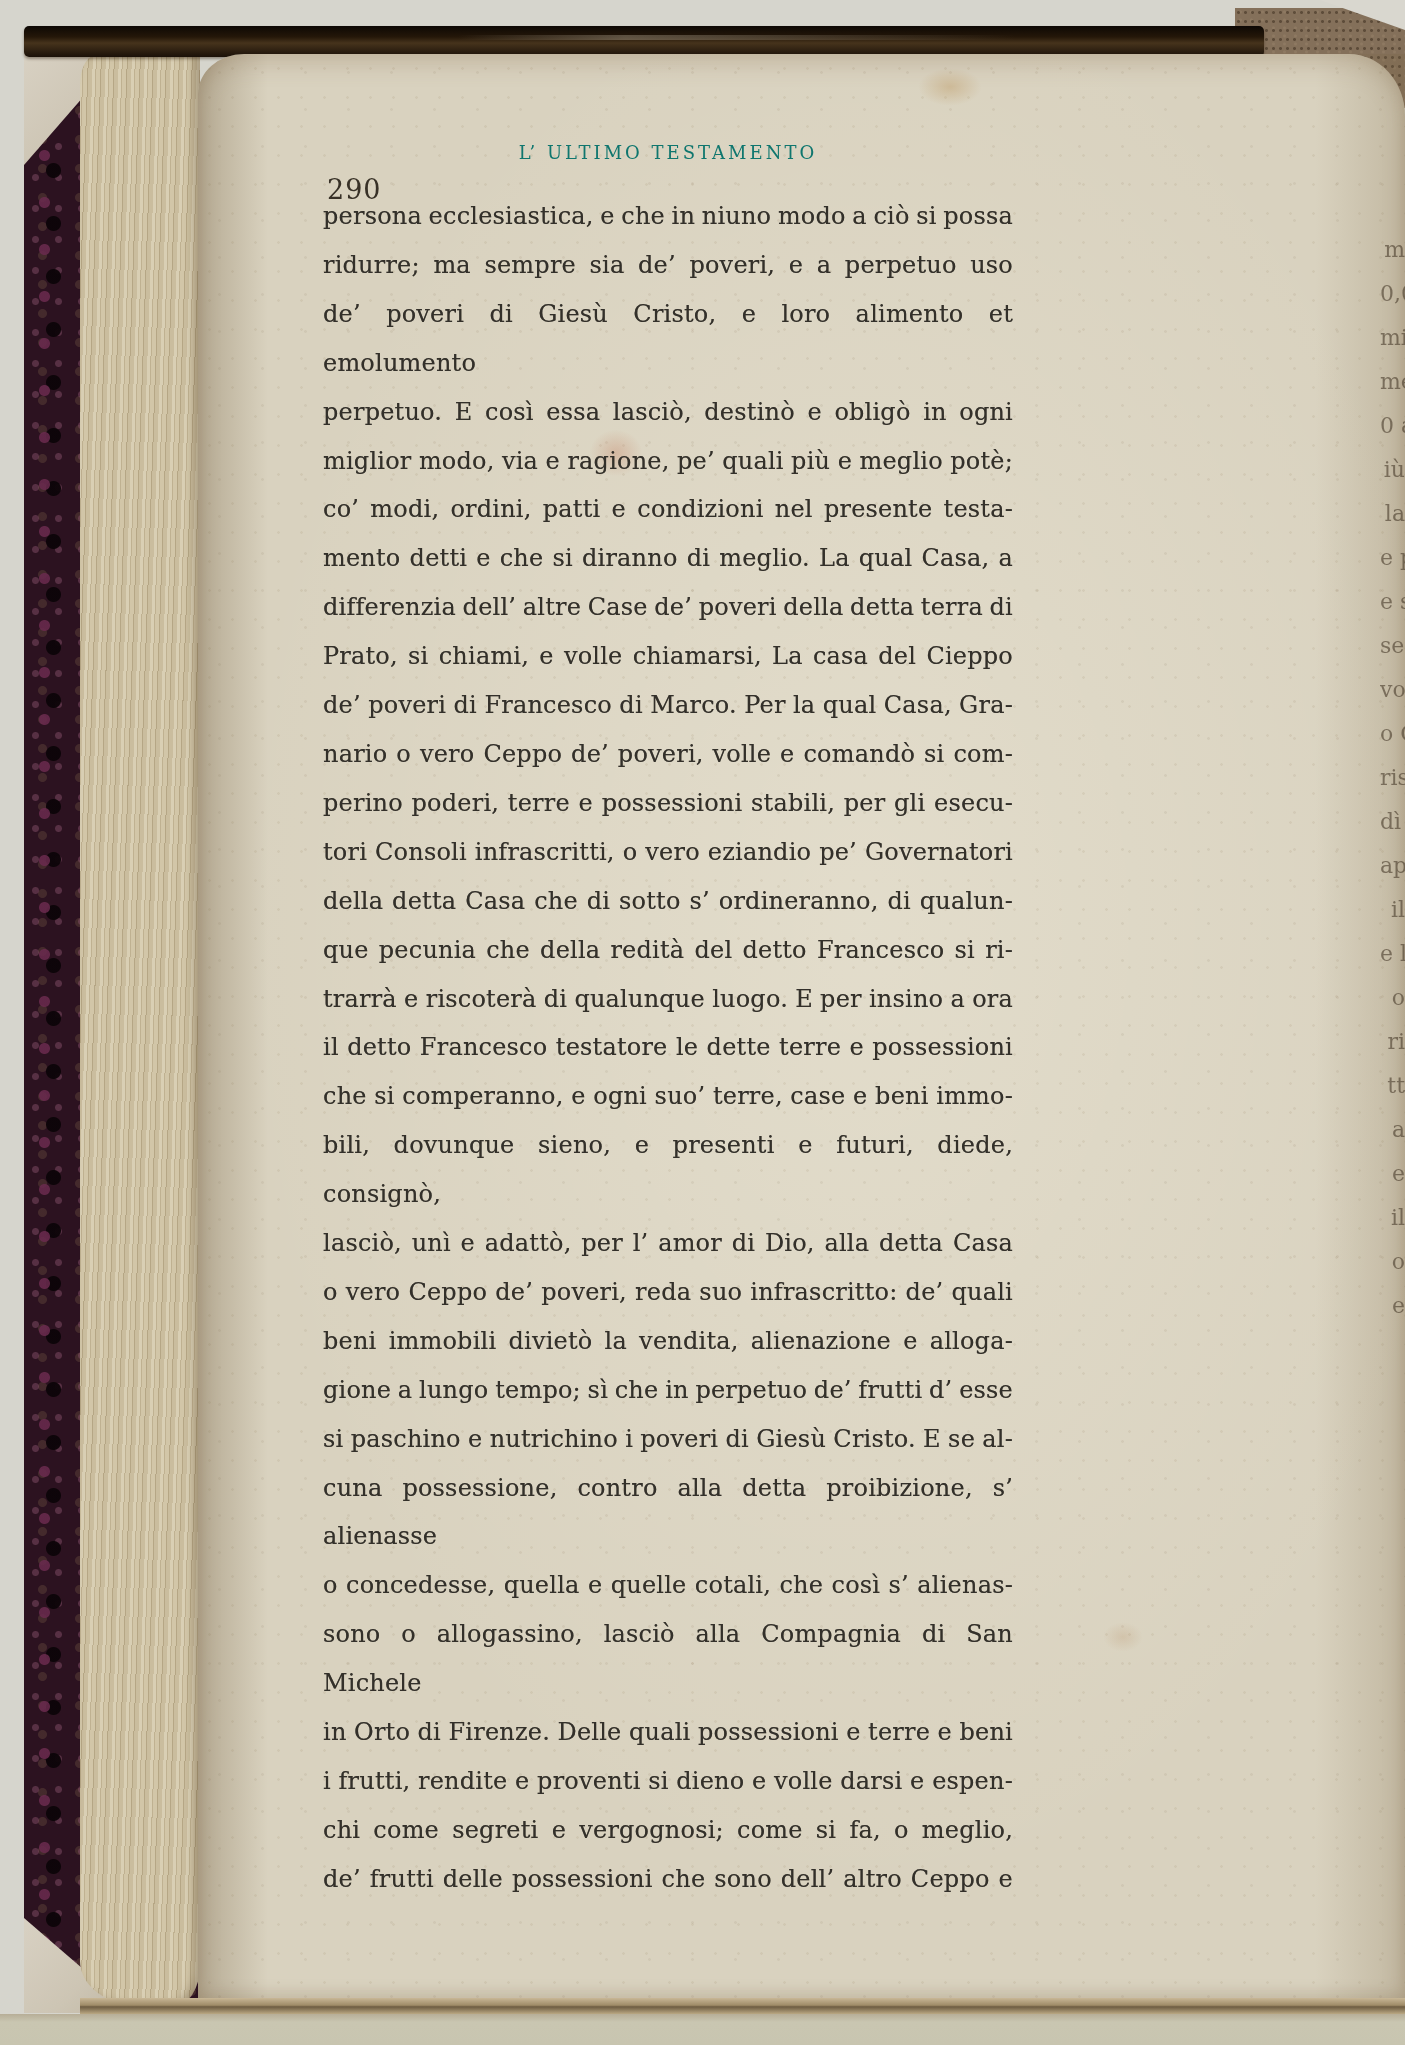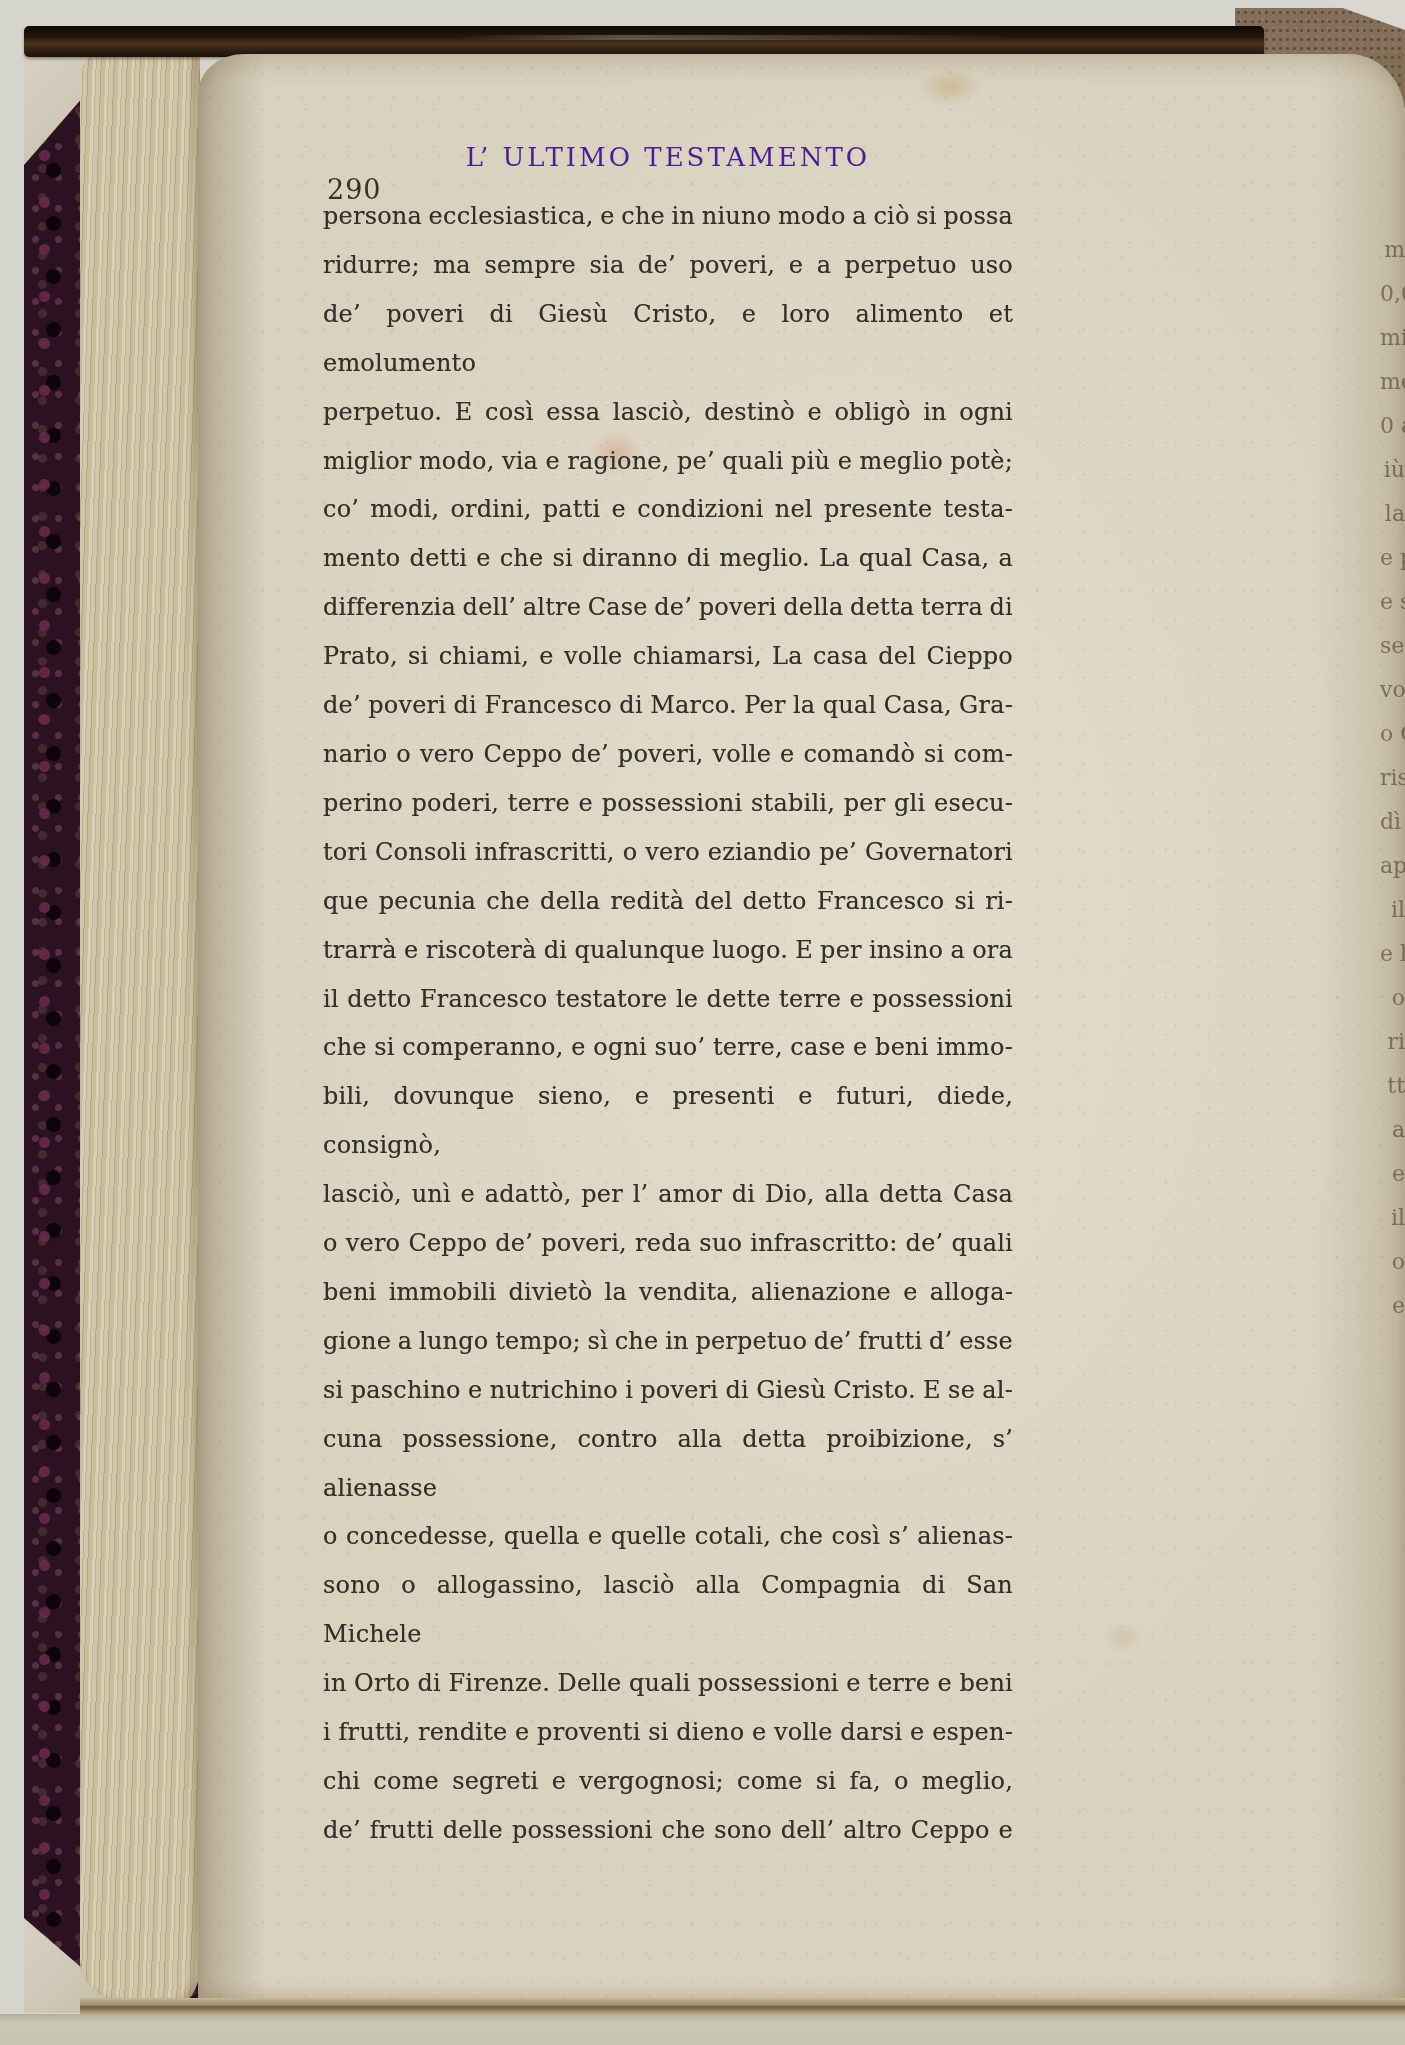--- a/index.html
+++ b/index.html
@@ -103,21 +103,21 @@
     background:linear-gradient(180deg,#c8b796 0,#a08c68 45%,#6e5d42 55%,#baa883 100%);
   }
   
   .content{position:absolute;left:323px;top:136px;width:690px;z-index:12;color:#332d24;}
   .running-head{position:relative;height:52px;}
   .page-number{
     position:absolute;left:4px;top:2px;font-size:27px;letter-spacing:1px;color:#383127;margin-top:36px;
   }
   .running-title{
     position:absolute;left:0;right:0;top:6px;text-align:center;
-    font-size:26px;letter-spacing:3px;color:#4c1d95;white-space:pre;
+    font-size:18px;letter-spacing:3px;color:#0f766e;white-space:pre;
   }
   .bodytext{margin-top:4px;}
   .line{
     font-size:24px;line-height:48.9px;letter-spacing:.2px;word-spacing:-1.5px;
     text-align:justify;text-align-last:justify;white-space:normal;
     color:#33302a;text-shadow:0 0 .6px rgba(51,48,42,.55);
   }
   
   .edge-fragments{
     position:absolute;right:0;top:228px;width:25px;height:1180px;z-index:13;
@@ -170,20 +170,21 @@
         <div class="line">perpetuo. E così essa lasciò, destinò e obligò in ogni</div>
         <div class="line">miglior modo, via e ragione, pe’ quali più e meglio potè;</div>
         <div class="line">co’ modi, ordini, patti e condizioni nel presente testa-</div>
         <div class="line">mento detti e che si diranno di meglio. La qual Casa, a</div>
         <div class="line">differenzia dell’ altre Case de’ poveri della detta terra di</div>
         <div class="line">Prato, si chiami, e volle chiamarsi, La casa del Cieppo</div>
         <div class="line">de’ poveri di Francesco di Marco. Per la qual Casa, Gra-</div>
         <div class="line">nario o vero Ceppo de’ poveri, volle e comandò si com-</div>
         <div class="line">perino poderi, terre e possessioni stabili, per gli esecu-</div>
         <div class="line">tori Consoli infrascritti, o vero eziandio pe’ Governatori</div>
+        <div class="line">della detta Casa che di sotto s’ ordineranno, di qualun-</div>
         <div class="line">que pecunia che della redità del detto Francesco si ri-</div>
         <div class="line">trarrà e riscoterà di qualunque luogo. E per insino a ora</div>
         <div class="line">il detto Francesco testatore le dette terre  e possessioni</div>
         <div class="line">che si comperanno, e ogni suo’ terre, case e beni immo-</div>
         <div class="line">bili, dovunque sieno, e presenti e futuri, diede, consignò,</div>
         <div class="line">lasciò, unì e adattò, per l’ amor di Dio, alla detta Casa</div>
         <div class="line">o vero Ceppo de’ poveri, reda suo infrascritto: de’ quali</div>
         <div class="line">beni immobili divietò la vendita, alienazione e alloga-</div>
         <div class="line">gione a lungo tempo; sì che in perpetuo de’ frutti d’ esse</div>
         <div class="line">si paschino e nutrichino i poveri di Giesù Cristo. E se al-</div>

